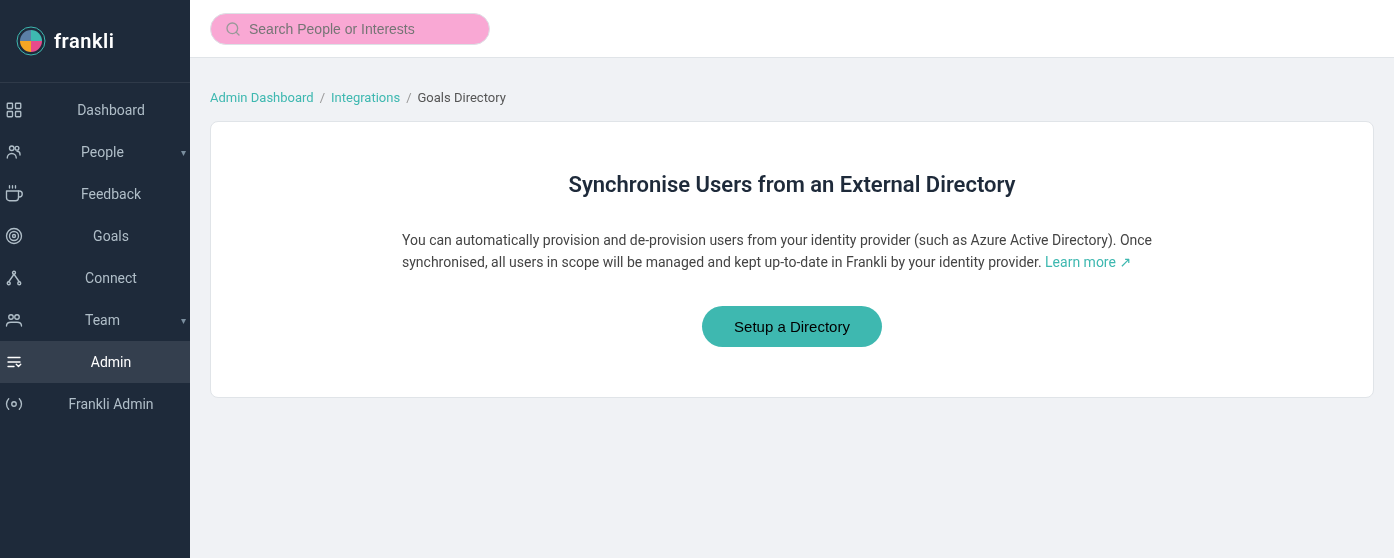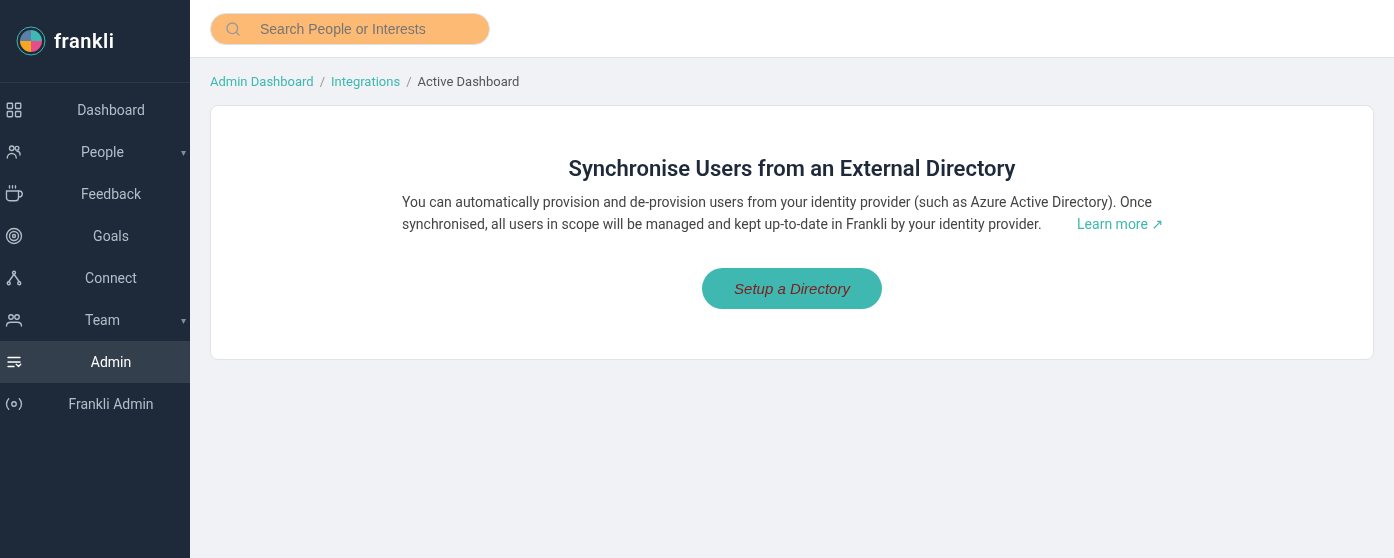--- a/index.html
+++ b/index.html
@@ -68,42 +68,42 @@
       background: #fff;
       border-bottom: 1px solid #e0e4e8;
       padding: 10px 20px;
       display: flex;
       align-items: center;
       height: 58px;
     }
     .search-box {
       display: flex;
       align-items: center;
-      background: #fdba74;
+      background: #f9a8d4;
       border: 1px solid #dde1e6;
       border-radius: 20px;
       padding: 7px 14px;
-      gap: 19px;
+      gap: 8px;
       width: 280px;
     }
     .search-box input {
       border: none;
       background: transparent;
       outline: none;
       font-size: 14px;
       color: #666;
       width: 100%;
     }
     .search-icon-svg { color: #999; flex-shrink: 0; }
 
     
     .content {
       flex: 1;
       overflow-y: auto;
-      padding: 16px 20px;
+      padding: 32px 20px;
     }
 
     
     .breadcrumb {
       display: flex;
       align-items: center;
       gap: 6px;
       margin-bottom: 16px;
       font-size: 13px;
     }
@@ -120,46 +120,44 @@
       background: #fff;
       border-radius: 8px;
       border: 1px solid #e0e4e8;
       padding: 50px 40px 50px;
       text-align: center;
     }
     .card-title {
       font-size: 22px;
       font-weight: 600;
       color: #1e2a3a;
-      margin-bottom: 10px;
+      margin-bottom: 32px;
     }
     .card-description {
       font-size: 14px;
       color: #444;
       line-height: 1.6;
       max-width: 780px;
       margin: 0 auto 32px;
       text-align: left;
     }
     .card-description a {
       color: #3eb8b0;
       text-decoration: none;
-      margin-left: 32px;
     }
     .setup-btn {
       background: #3eb8b0;
-      color: #7f1d1d;
+      color: #000000;
       border: none;
       border-radius: 24px;
       padding: 12px 32px;
       font-size: 15px;
       font-weight: 500;
       cursor: pointer;
       transition: background 0.15s;
-      font-style: italic;
     }
   </style>
 </head>
 <body>
 
 <aside class="sidebar">
   <div class="sidebar-logo">
 
     <svg class="logo-icon" viewBox="0 0 30 30" xmlns="http://www.w3.org/2000/svg">
       <circle cx="15" cy="15" r="14" fill="#1e2a3a" stroke="#3eb8b0" stroke-width="1"></circle>
@@ -287,21 +285,21 @@
     </div>
   </header>
 
   <div class="content">
 
     <nav class="breadcrumb">
       <a class="breadcrumb-link">Admin Dashboard</a>
       <span class="breadcrumb-separator">/</span>
       <a class="breadcrumb-link">Integrations</a>
       <span class="breadcrumb-separator">/</span>
-      <span class="breadcrumb-current">Active Dashboard</span>
+      <span class="breadcrumb-current">Goals Directory</span>
     </nav>
 
     <div class="card">
       <h2 class="card-title">Synchronise Users from an External Directory</h2>
       <p class="card-description">
         <span>You can automatically provision and de-provision users from your identity provider (such as Azure Active Directory). Once synchronised, all users in scope will be managed and kept up-to-date in Frankli by your identity provider.</span>
         <a href="#"> <span>Learn more</span> ↗</a>
       </p>
       <button class="setup-btn">Setup a Directory</button>
     </div>

